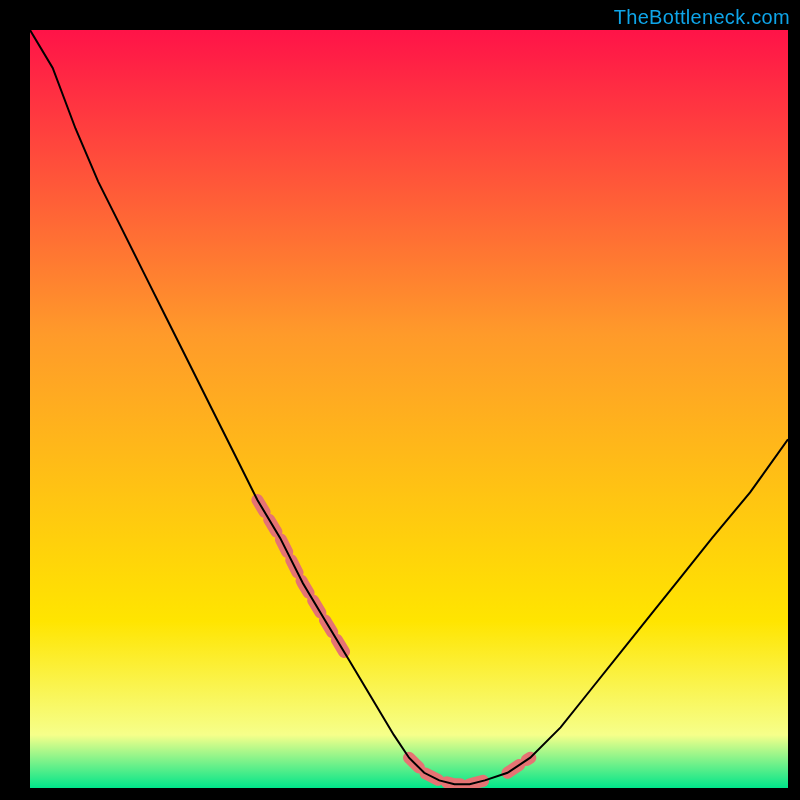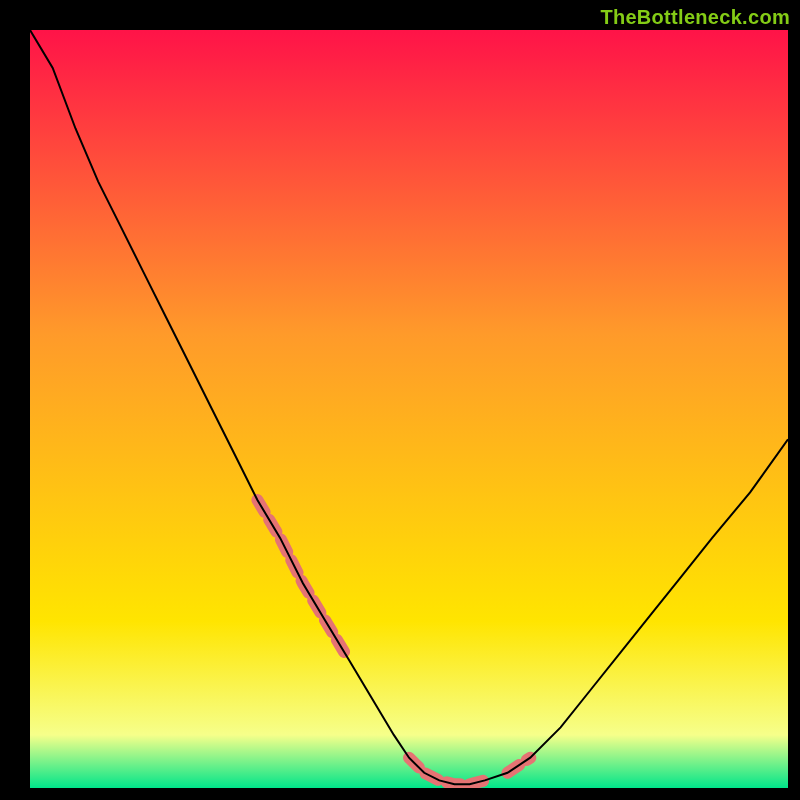--- a/index.html
+++ b/index.html
@@ -1,17 +1,17 @@
 <!DOCTYPE html>
 <html><head>
 <meta charset="utf-8">
 <style>
   * { margin: 0; padding: 0; box-sizing: border-box; }
   body { width: 800px; height: 800px; background: #000; position: relative; font-family: Arial, sans-serif; }
-  .watermark { position: absolute; top: 6px; right: 10px; color: #84cc16; font-size: 20px; font-weight: 700; letter-spacing: 0.3px; z-index: 10; }
+  .watermark { position: absolute; top: 6px; right: 10px; color: #0ea5e9; font-size: 20px; font-weight: 400; letter-spacing: 0.3px; z-index: 10; }
   .plot { position: absolute; top: 30px; left: 30px; width: 758px; height: 758px; }
   .plot svg { display: block; width: 100%; height: 100%; }
 </style>
 </head>
 <body>
 
 <div class="watermark">TheBottleneck.com</div>
 
 <div class="plot">
   <svg viewBox="0 0 758 758">

